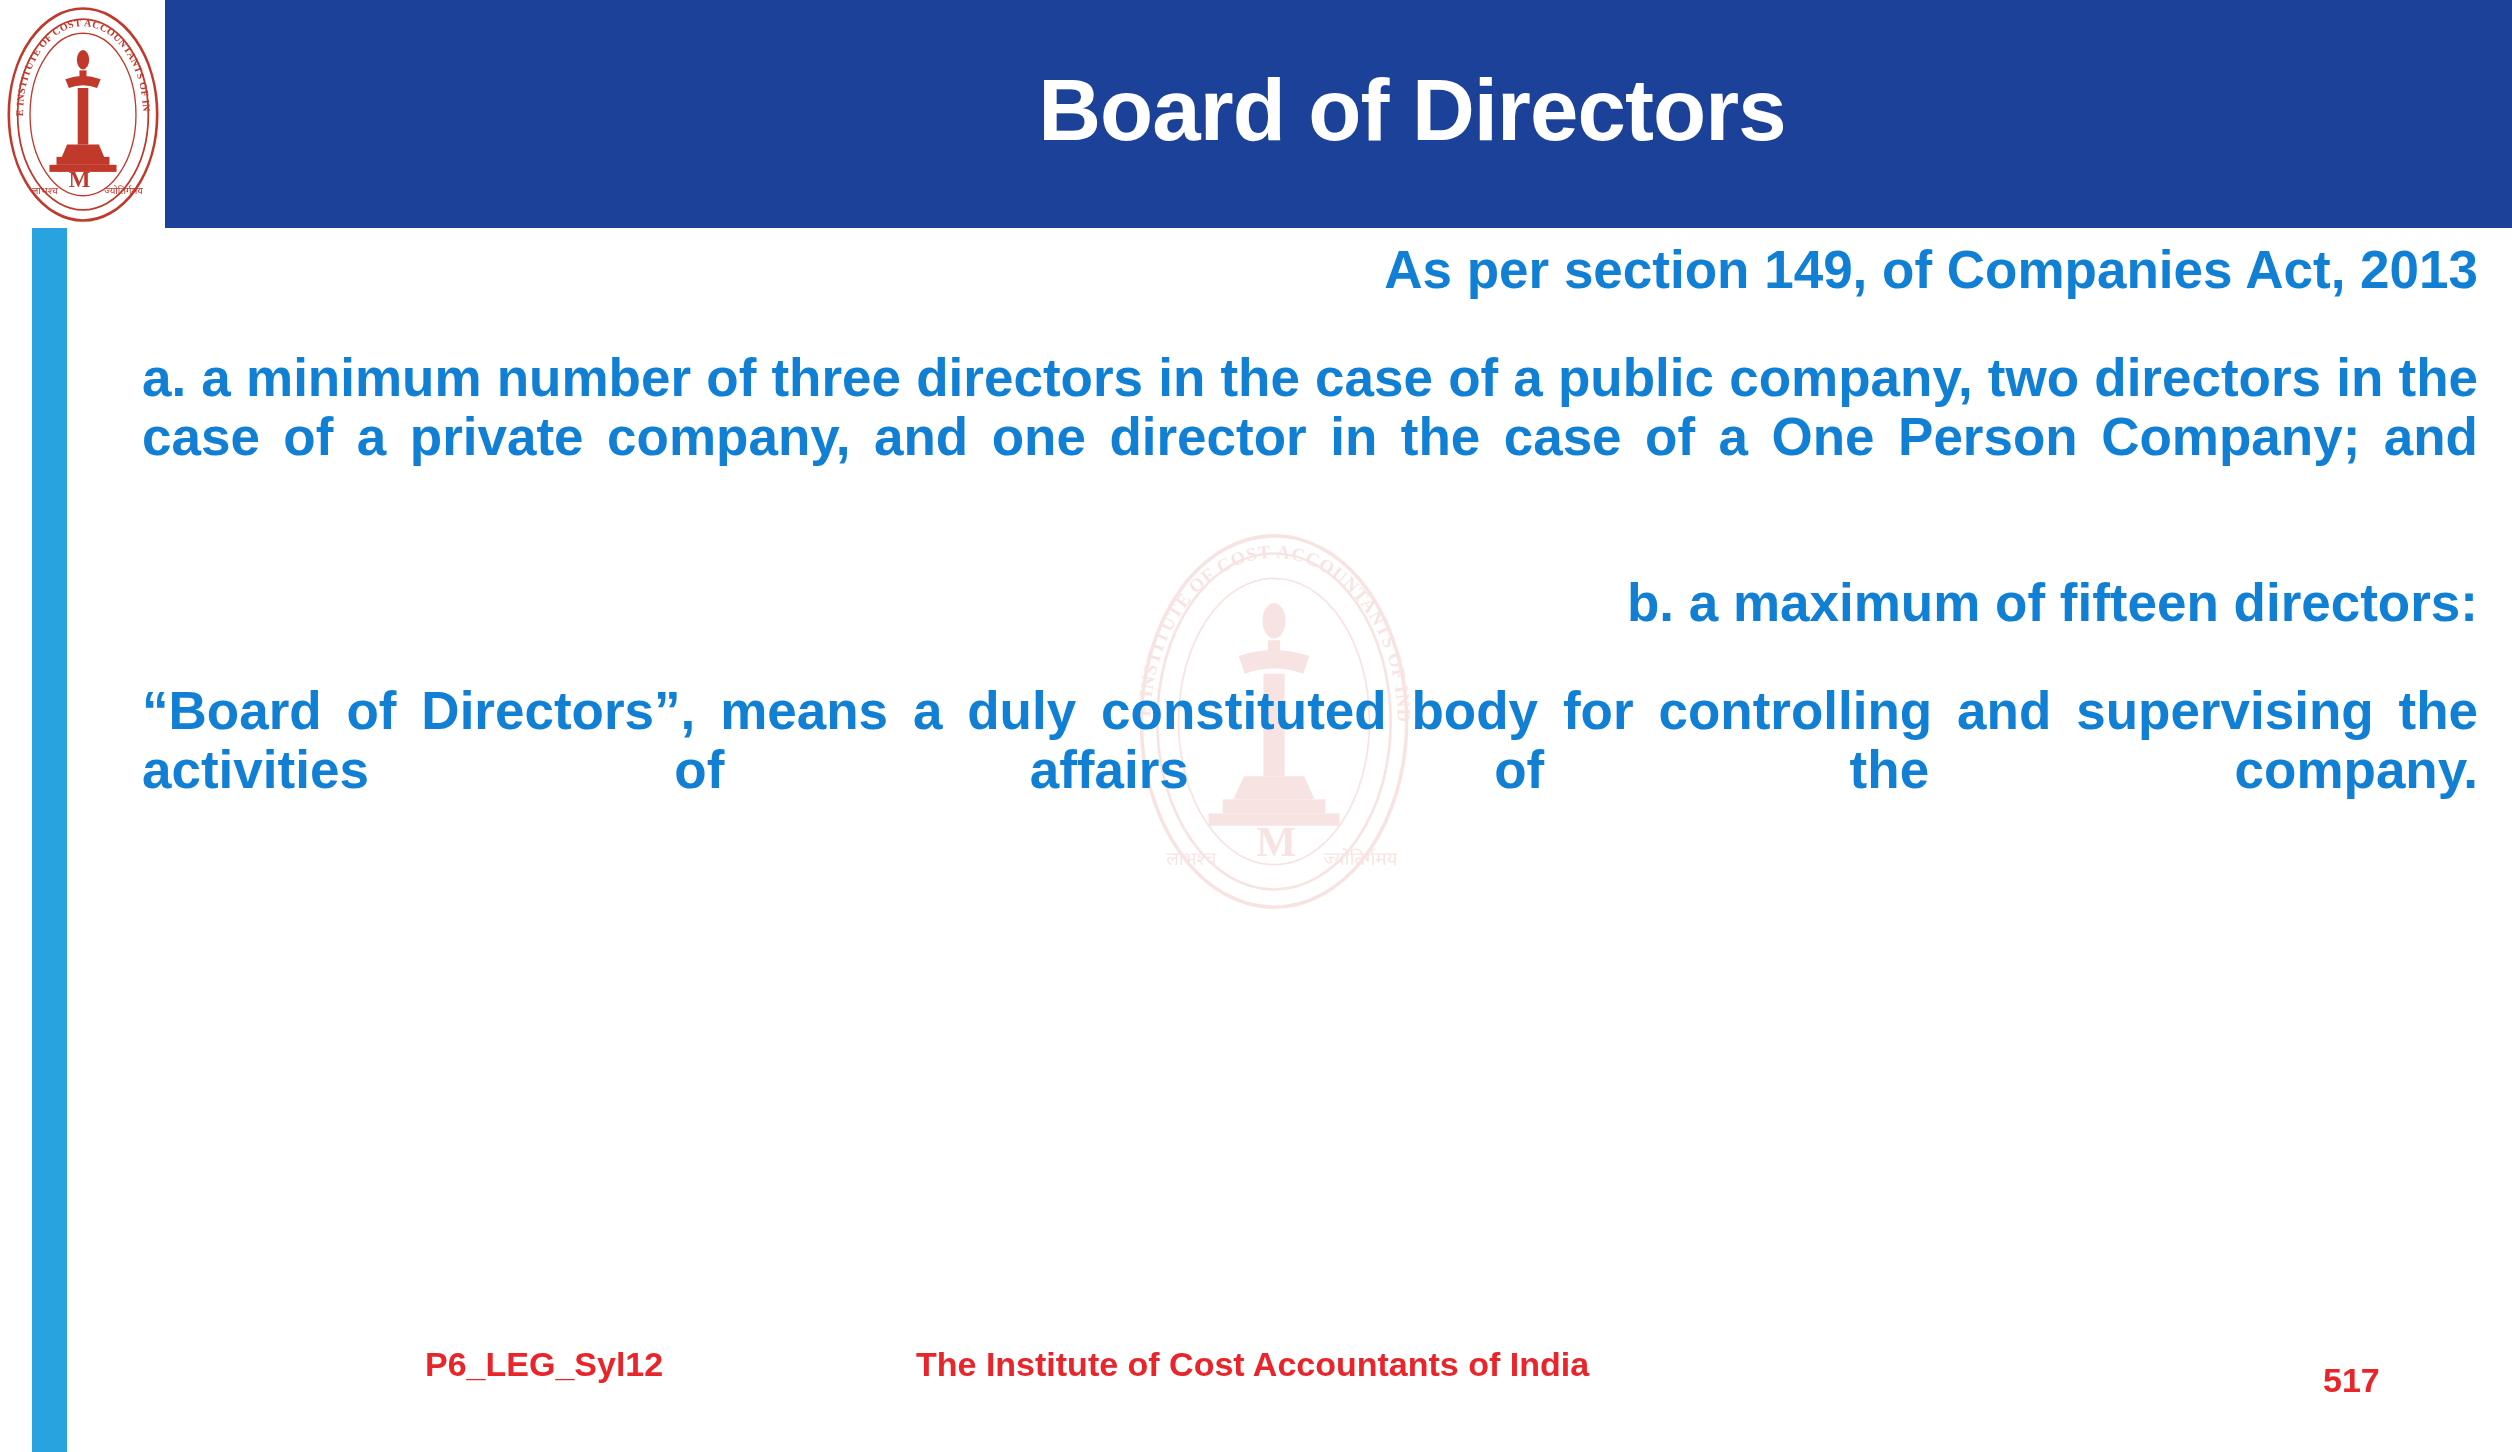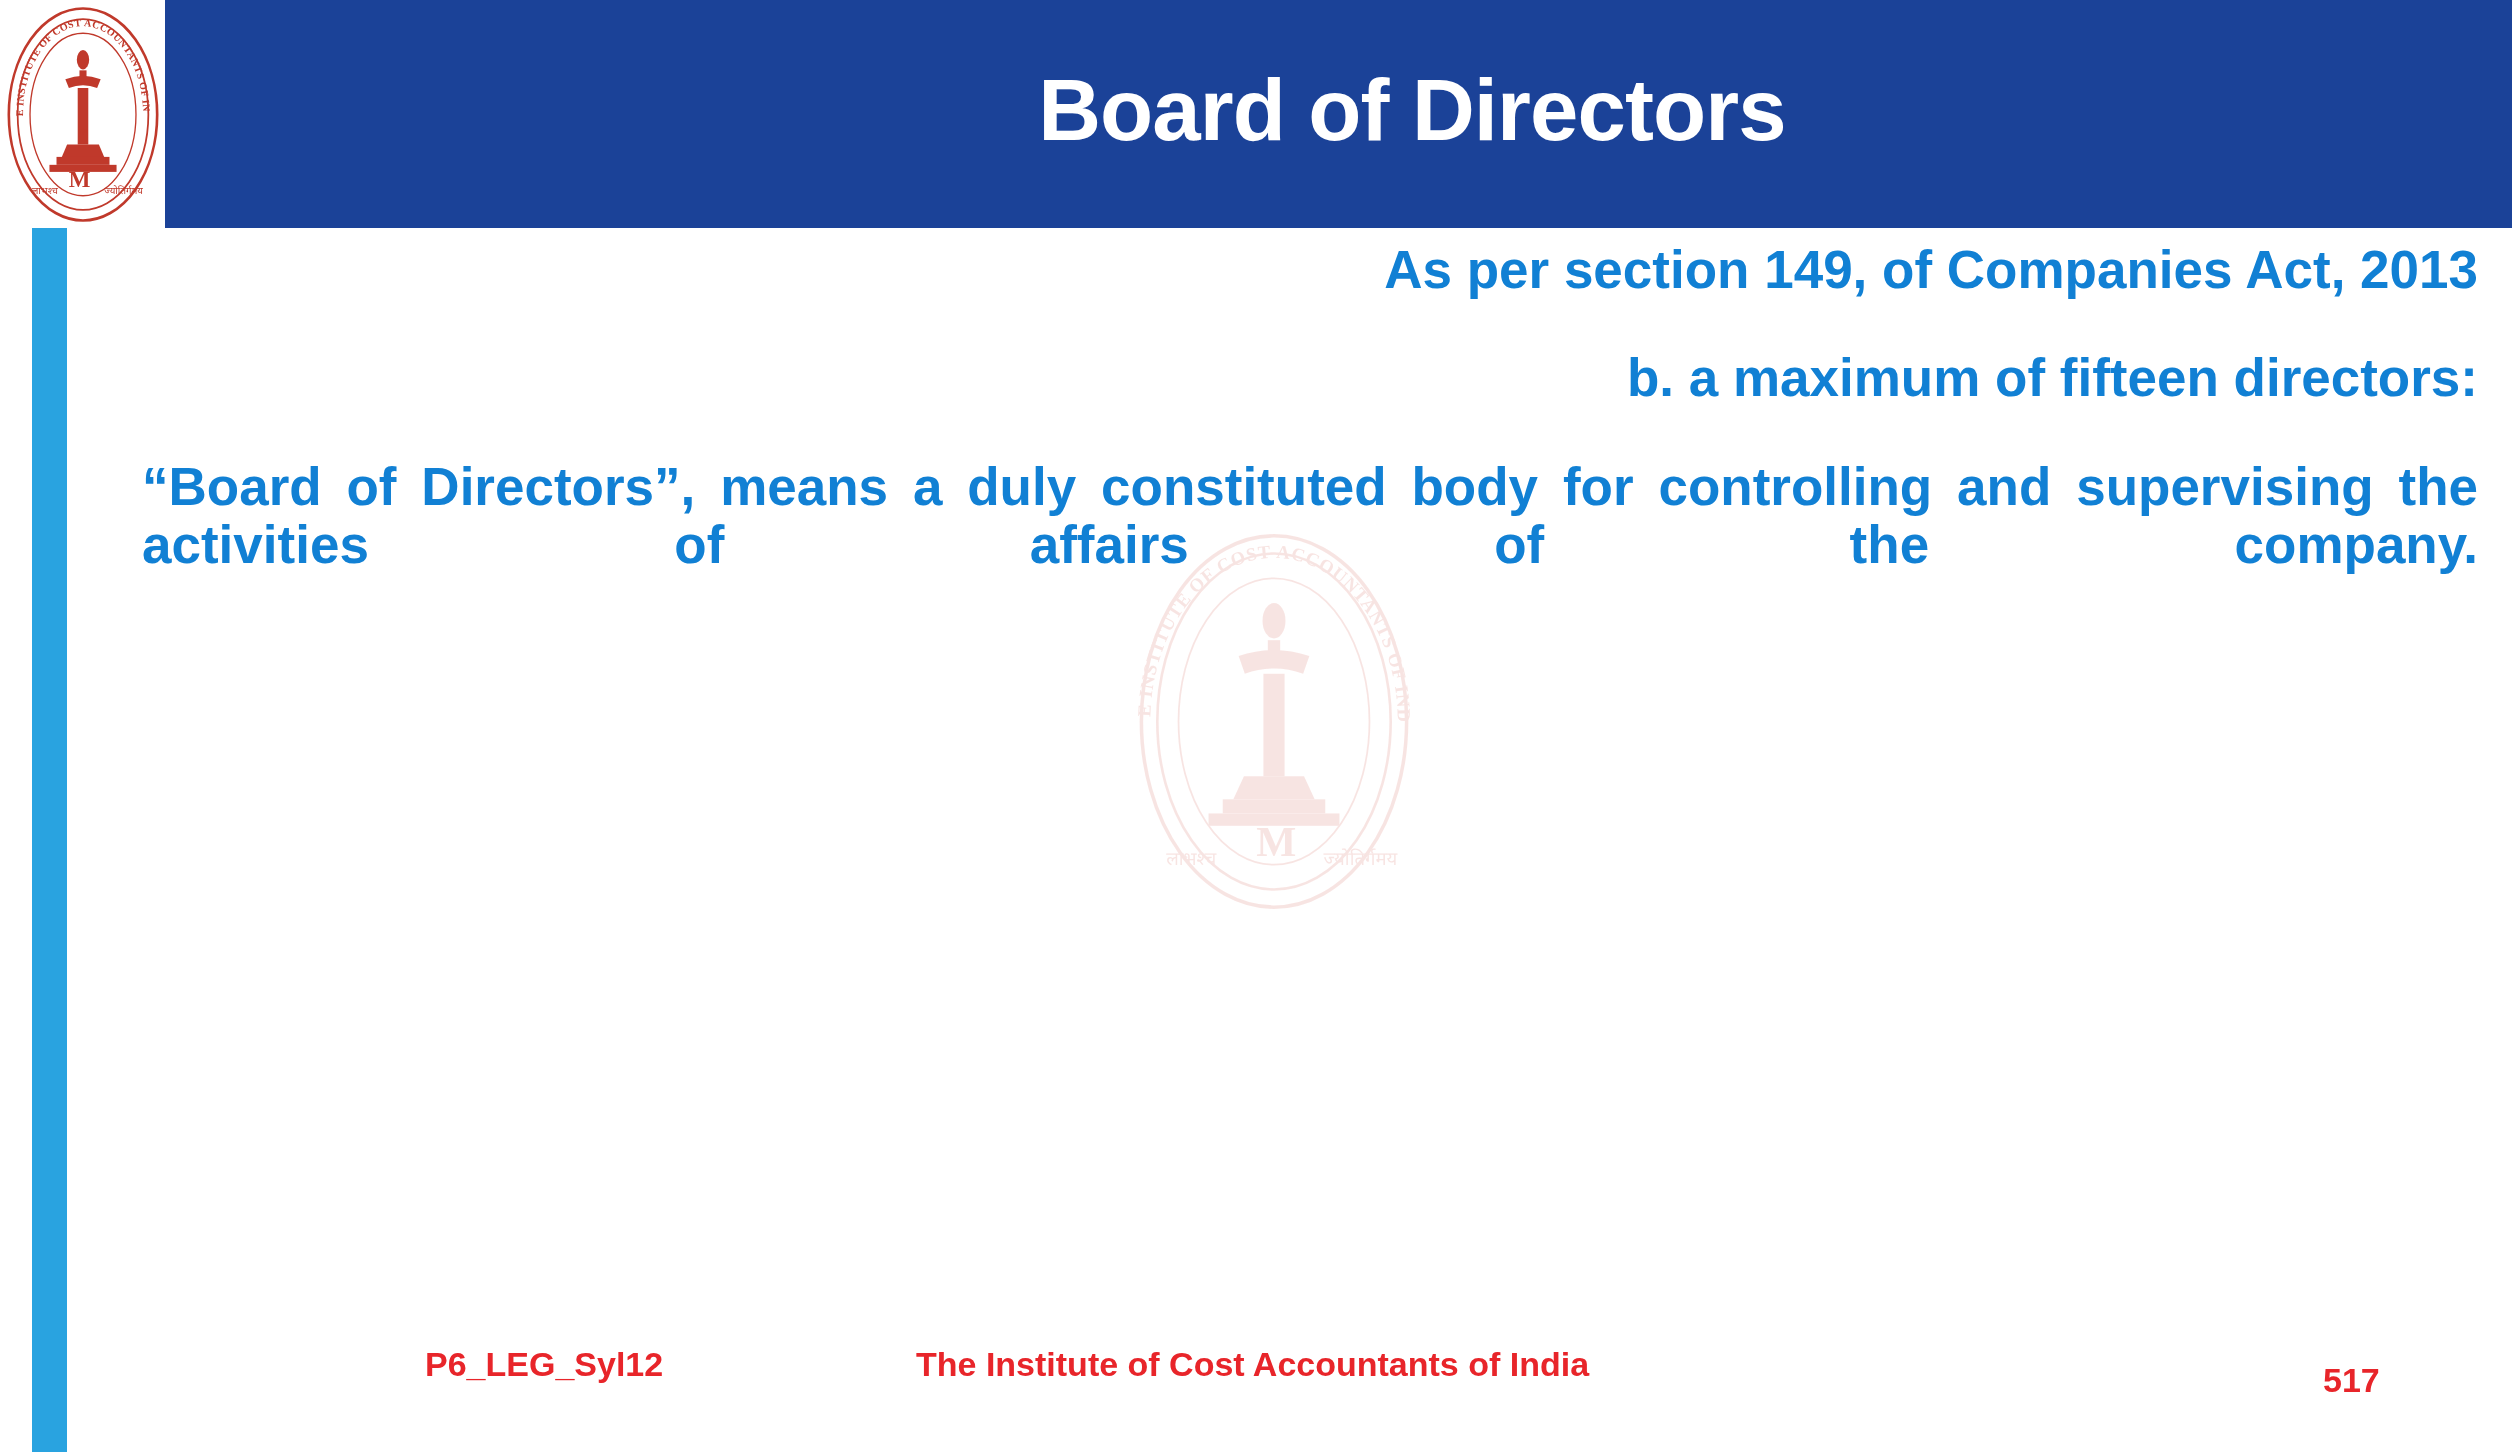--- a/index.html
+++ b/index.html
@@ -185,20 +185,21 @@
     <rect x="142" y="308" width="116" height="16"></rect>
     <rect x="126" y="324" width="148" height="14"></rect>
   </g>
   <text x="78" y="382" font-size="21" font-family="Liberation Serif, serif" fill="#e8a8a2">लाभश्च</text>
   <text x="256" y="382" font-size="21" font-family="Liberation Serif, serif" fill="#e8a8a2">ज्योतिर्गमय</text>
   <text x="180" y="372" font-size="48" font-family="Liberation Serif, serif" fill="#e8a8a2" font-weight="bold">M</text>
 </svg>
 
 <div class="content">
   <p class="para nojustify">As per section 149, of Companies Act, 2013</p>
+  <p class="para justify-all">a.   a minimum number of three directors in the case of a public company, two directors in the case of a private company, and one director in the case of a One Person Company; and</p>
   <p class="para nojustify">b.  a maximum of fifteen directors:</p>
   <p class="para last justify-all">“Board of Directors”, means a duly constituted body for controlling and supervising the activities of affairs of the company.</p>
 </div>
 
 <div class="footer">
   <span class="footer-left">P6_LEG_Syl12</span>
   <span class="footer-center">The Institute of Cost Accountants of India</span>
   <span class="footer-right">517</span>
 </div>
 

